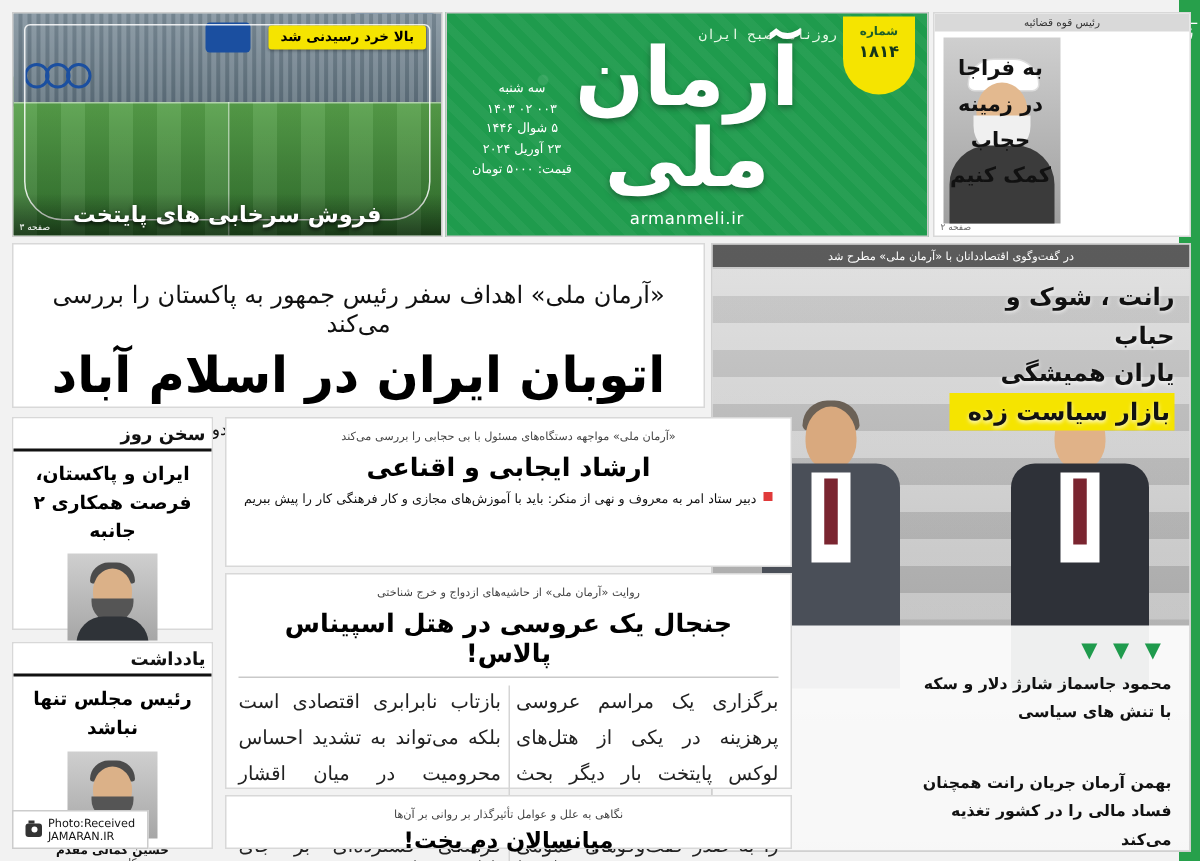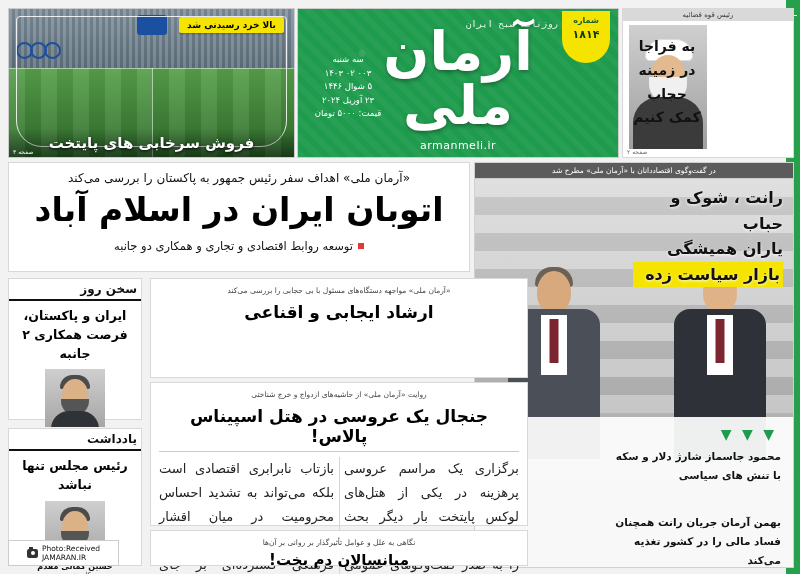--- a/index.html
+++ b/index.html
@@ -168,21 +168,21 @@
     font-size: 9px; writing-mode: vertical-rl;
   }
 
   
   .lead-block {
     left: 8px; top: 162px; width: 462px; height: 110px;
     background: #ffffff; border: 1px solid #d8d8d8; box-sizing: border-box;
     padding: 8px 10px;
   }
   .lead-kicker {
-    text-align: center; font-size: 12px; color: #111; margin-bottom: 6px;
+    text-align: center; font-size: 16px; color: #111; margin-bottom: 6px; margin-top: 16px;
   }
   .lead-title {
     text-align: center; font-size: 33px; font-weight: bold; color: #000;
     line-height: 1.15; margin: 6px 0 10px;
   }
   .lead-sub {
     text-align: center; font-size: 11.5px; color: #111;
   }
   .bullet-sq {
     display: inline-block; width: 6px; height: 6px; background: #e03a3a;
@@ -303,21 +303,21 @@
   .rule { height: 1px; background: #c9c9c9; margin: 5px 0; }
 
   .columns-2 {
     column-count: 2; column-gap: 10px; column-rule: 1px solid #d5d5d5;
     font-size: 13px; line-height: 1.85; text-align: justify; color: #222;
   }
 
   
   .photo-credit {
     left: 8px; bottom: 8px; background: #ffffff; border: 1px solid #ccc;
-    font-size: 7.5px; color: #111; padding: 3px 18px; display: flex; align-items: center; gap: 4px;
+    font-size: 7.5px; color: #111; padding: 3px 8px; display: flex; align-items: center; gap: 4px;
     direction: ltr;
     margin-top: 12px;
   }
   .cam-icon {
     width: 11px; height: 9px; background: #333; border-radius: 2px; position: relative;
   }
   .cam-icon::before {
     content: ""; position: absolute; left: 3.5px; top: 2px; width: 4px; height: 4px;
     border-radius: 50%; background: #fff;
   }
@@ -459,20 +459,23 @@
         <div class="sp-suit"></div>
     </div>
     <div class="byline-name">حسین کمالی مقدم</div>
     <div class="byline-role">دبیرکل حزب مردم</div>
 
   </div>
 
   <div class="abs mid-col art" style="top:278px;height:100px;">
     <div class="art-kicker">«آرمان ملی» مواجهه دستگاه‌های مسئول با بی حجابی را بررسی می‌کند</div>
     <div class="art-title">ارشاد ایجابی و اقناعی</div>
+    <div class="art-sub">
+      <span class="bullet-sq"></span><span>دبیر ستاد امر به معروف و نهی از منکر: باید با آموزش‌های مجازی و کار فرهنگی کار را پیش ببریم</span>
+    </div>
   </div>
 
   <div class="abs mid-col art" style="top:382px;height:144px;">
     <div class="art-kicker">روایت «آرمان ملی» از حاشیه‌های ازدواج و خرج شناختی</div>
     <div class="art-title">جنجال یک عروسی در هتل اسپیناس پالاس!</div>
     <div class="rule"></div>
     <div class="columns-2">برگزاری یک مراسم عروسی پرهزینه در یکی از هتل‌های لوکس پایتخت بار دیگر بحث شکاف طبقاتی و نمایش ثروت را به صدر گفت‌وگوهای عمومی کشاند. کارشناسان اجتماعی معتقدند چنین رویدادهایی نه تنها بازتاب نابرابری اقتصادی است بلکه می‌تواند به تشدید احساس محرومیت در میان اقشار کم‌درآمد بینجامد و پیامدهای فرهنگی گسترده‌ای بر جای بگذارد.</div>
   </div>
 
   <div class="abs mid-col art" style="top:530px;height:36px;">

